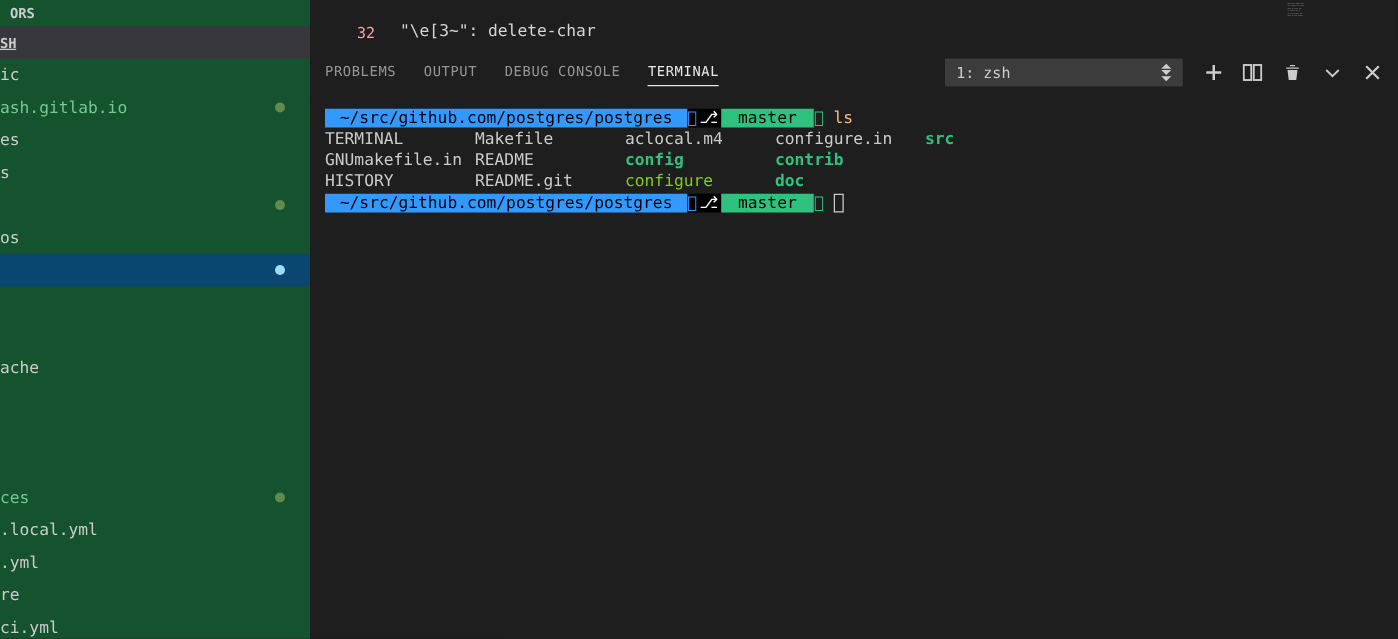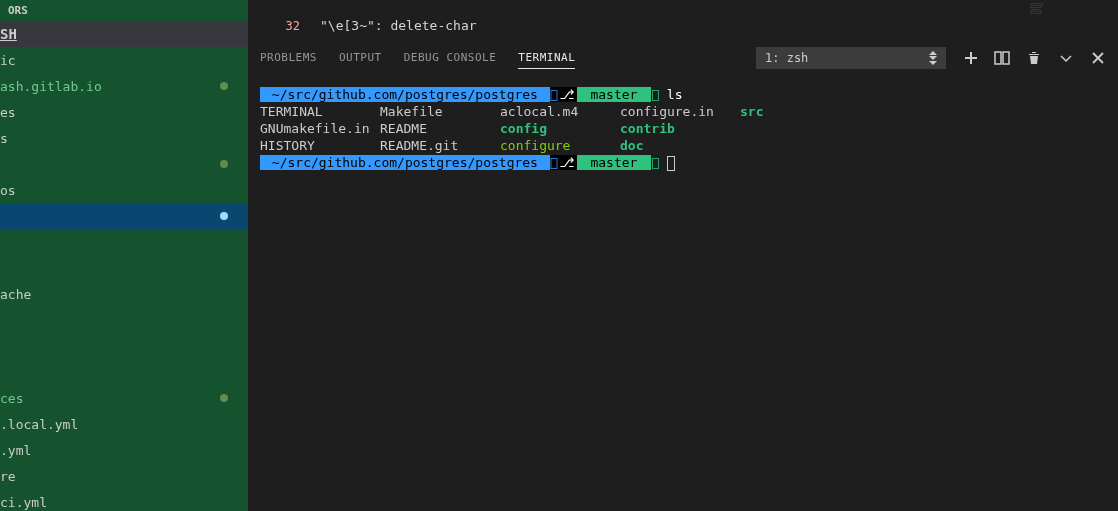--- a/index.html
+++ b/index.html
@@ -249,21 +249,21 @@
       background: #2ec27e;
       color: #000000;
       padding: 0 6px;
     }
     
     .prompt-sep2 {
       color: #2ec27e;
     }
     
     .cmd {
-      color: #ffffff;
+      color: #fdba74;
     }
     
     .ls-col {
       display: inline-block;
       width: 120px;
     }
     
     .ls-dir {
       color: #2ec27e;
       font-weight: bold;
@@ -280,21 +280,21 @@
       border: 1px solid #cccccc;
       vertical-align: middle;
     }
   </style>
 </head>
 <body>
 
 <div class="sidebar">
   <div class="sidebar-section">ORS</div>
   <div class="sidebar-item highlighted">
-    <span class="item-text" style="font-weight:bold;font-size:14px;text-decoration:underline;">SH</span>
+    <span class="item-text" style="font-weight:bold;font-size:11px;text-decoration:underline;">SH</span>
   </div>
   <div class="sidebar-item">
     <span class="item-text">ic</span>
   </div>
   <div class="sidebar-item green-text">
     <span class="item-text">ash.gitlab.io</span>
     <span class="dot-indicator"></span>
   </div>
   <div class="sidebar-item">
     <span class="item-text">es</span>

